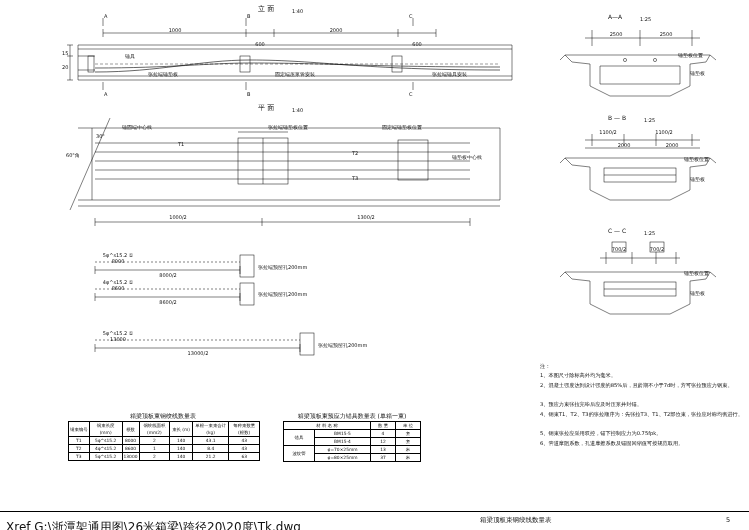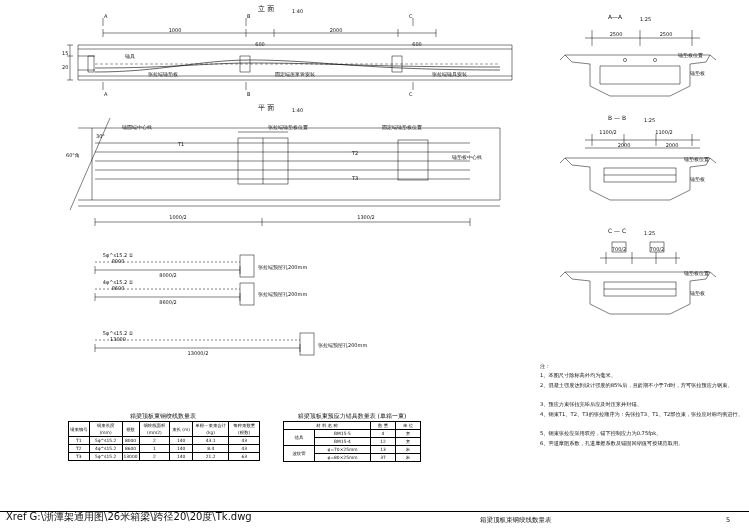--- a/index.html
+++ b/index.html
@@ -320,18 +320,18 @@
 
   <div class="nt" style="left:540px;top:362px;">注：</div>
   <div class="nt" style="left:540px;top:371px;">1、本图尺寸除标高外均为毫米。</div>
   <div class="nt" style="left:540px;top:381px;width:205px;">2、混凝土强度达到设计强度的85%后，且龄期不小于7d时，方可张拉预应力钢束。</div>
   <div class="nt" style="left:540px;top:400px;">3、预应力束张拉完毕后应及时压浆并封锚。</div>
   <div class="nt" style="left:540px;top:410px;width:205px;">4、钢束T1、T2、T3的张拉顺序为：先张拉T3、T1、T2部位束，张拉应对称均衡进行。</div>
   <div class="nt" style="left:540px;top:429px;">5、钢束张拉应采用双控，锚下控制应力为0.75fpk。</div>
   <div class="nt" style="left:540px;top:439px;">6、管道摩阻系数，孔道摩擦系数及锚固回缩值可按规范取用。</div>
 
   <div class="footer">
-    <div class="lbl" style="left:6px;top:2px;font-size:10px;">Xref G:\浙潭架通用图\26米箱梁\跨径20\20度\Tk.dwg</div>
+    <div class="lbl" style="left:6px;top:12px;font-size:12px;">Xref G:\浙潭架通用图\26米箱梁\跨径20\20度\Tk.dwg</div>
     <div class="lbl" style="left:480px;top:5px;font-size:6.5px;">箱梁顶板束钢绞线数量表</div>
     <div class="lbl" style="left:726px;top:5px;font-size:6.5px;">5</div>
   </div>
 
 </div>
 
 </body></html>

